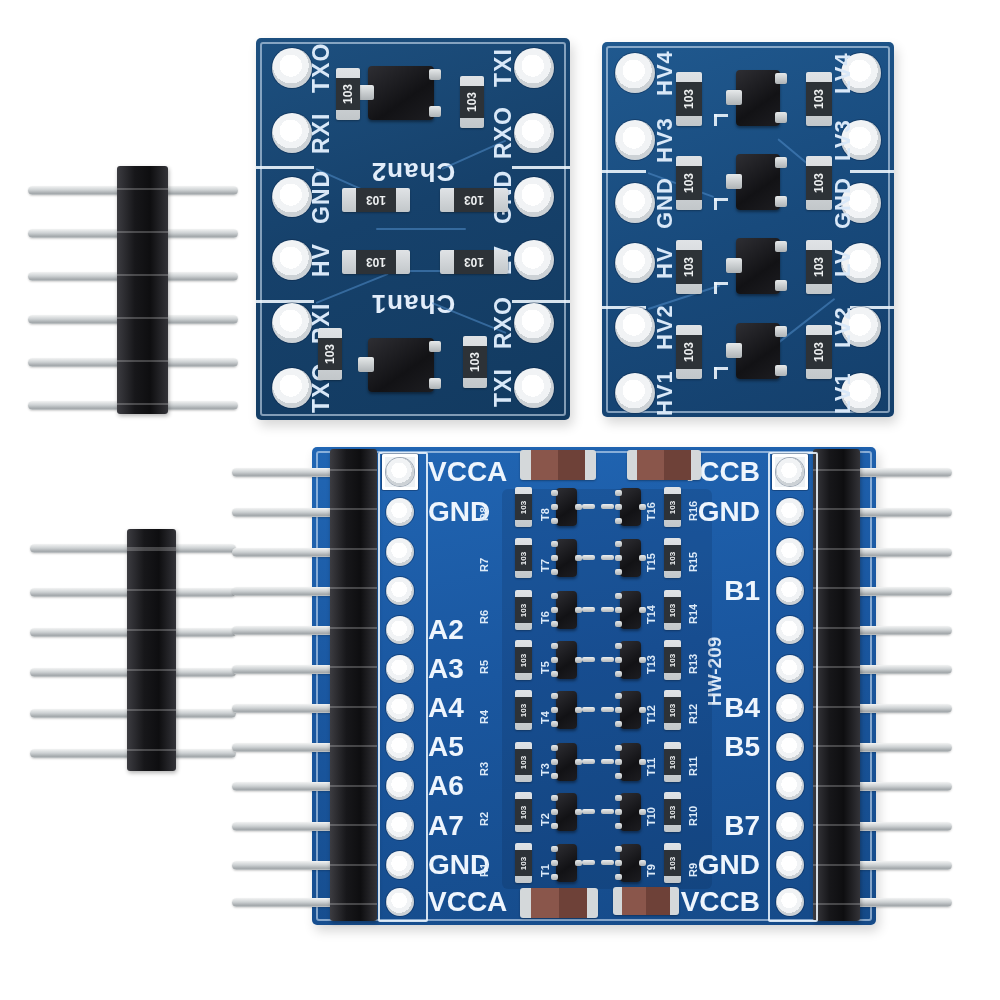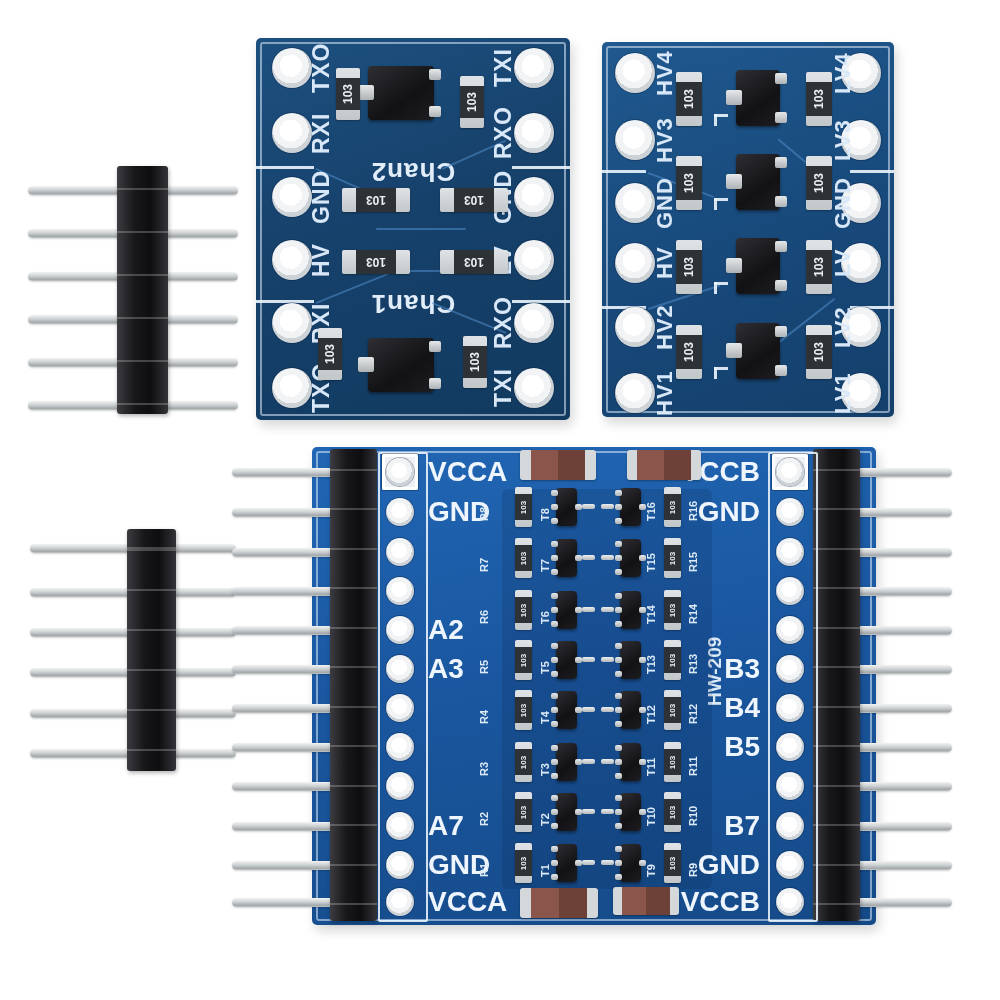--- a/index.html
+++ b/index.html
@@ -324,35 +324,38 @@
       <div class="hlabel" style="left: 116px; top: 8px; width: 130px; text-align: left;">VCCA</div>
       <div class="hlabel" style="left: 322px; top: 8px; width: 126px; text-align: right;">VCCB</div>
       <div class="hole sm" style="left: 74px; top: 51px;"></div>
       <div class="hole sm" style="left: 464px; top: 51px;"></div>
       <div class="hlabel" style="left: 116px; top: 48px; width: 130px; text-align: left;">GND</div>
       <div class="hlabel" style="left: 322px; top: 48px; width: 126px; text-align: right;">GND</div>
       <div class="hole sm" style="left: 74px; top: 91px;"></div>
       <div class="hole sm" style="left: 464px; top: 91px;"></div>
       <div class="hole sm" style="left: 74px; top: 130px;"></div>
       <div class="hole sm" style="left: 464px; top: 130px;"></div>
+      <div class="hlabel" style="left: 322px; top: 127px; width: 126px; text-align: right;">B1</div>
       <div class="hole sm" style="left: 74px; top: 169px;"></div>
       <div class="hole sm" style="left: 464px; top: 169px;"></div>
       <div class="hlabel" style="left: 116px; top: 166px; width: 130px; text-align: left;">A2</div>
       <div class="hole sm" style="left: 74px; top: 208px;"></div>
       <div class="hole sm" style="left: 464px; top: 208px;"></div>
       <div class="hlabel" style="left: 116px; top: 205px; width: 130px; text-align: left;">A3</div>
-      <div class="hlabel" style="left: 322px; top: 205px; width: 126px; text-align: right;">B3</div>
       <div class="hole sm" style="left: 74px; top: 247px;"></div>
       <div class="hole sm" style="left: 464px; top: 247px;"></div>
+      <div class="hlabel" style="left: 116px; top: 244px; width: 130px; text-align: left;">A4</div>
       <div class="hlabel" style="left: 322px; top: 244px; width: 126px; text-align: right;">B4</div>
       <div class="hole sm" style="left: 74px; top: 286px;"></div>
       <div class="hole sm" style="left: 464px; top: 286px;"></div>
+      <div class="hlabel" style="left: 116px; top: 283px; width: 130px; text-align: left;">A5</div>
       <div class="hlabel" style="left: 322px; top: 283px; width: 126px; text-align: right;">B5</div>
       <div class="hole sm" style="left: 74px; top: 325px;"></div>
       <div class="hole sm" style="left: 464px; top: 325px;"></div>
+      <div class="hlabel" style="left: 116px; top: 322px; width: 130px; text-align: left;">A6</div>
       <div class="hole sm" style="left: 74px; top: 365px;"></div>
       <div class="hole sm" style="left: 464px; top: 365px;"></div>
       <div class="hlabel" style="left: 116px; top: 362px; width: 130px; text-align: left;">A7</div>
       <div class="hlabel" style="left: 322px; top: 362px; width: 126px; text-align: right;">B7</div>
       <div class="hole sm" style="left: 74px; top: 404px;"></div>
       <div class="hole sm" style="left: 464px; top: 404px;"></div>
       <div class="hlabel" style="left: 116px; top: 401px; width: 130px; text-align: left;">GND</div>
       <div class="hlabel" style="left: 322px; top: 401px; width: 126px; text-align: right;">GND</div>
       <div class="hole sm" style="left: 74px; top: 441px;"></div>
       <div class="hole sm" style="left: 464px; top: 441px;"></div>

